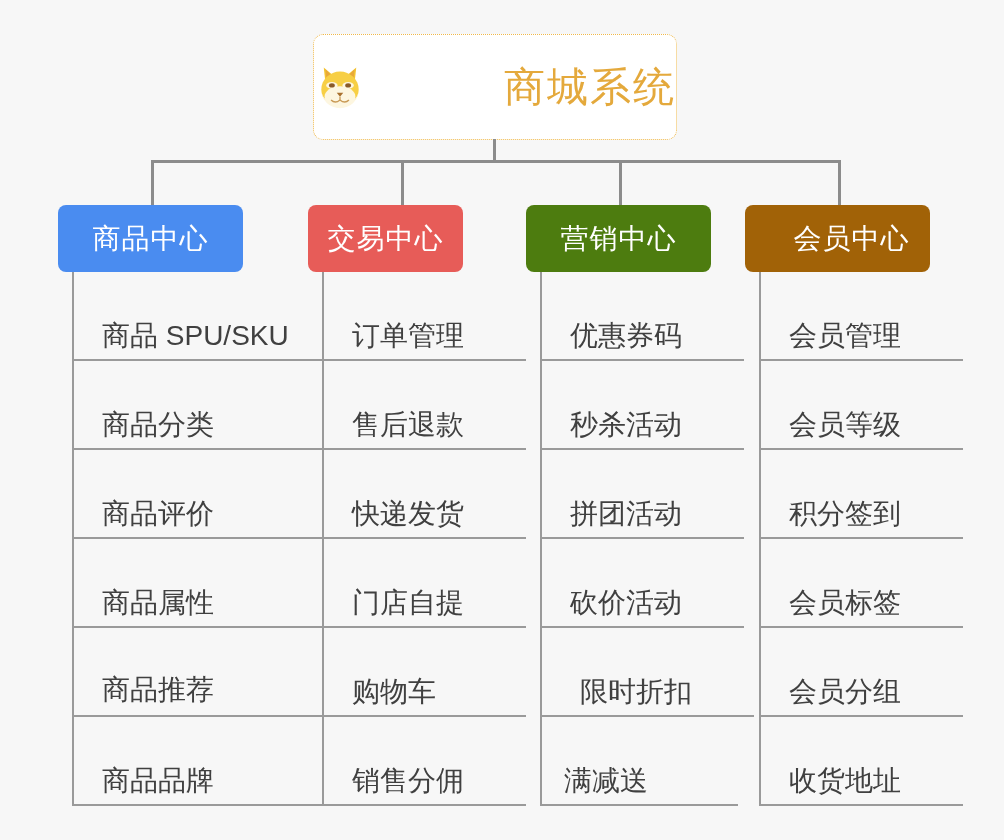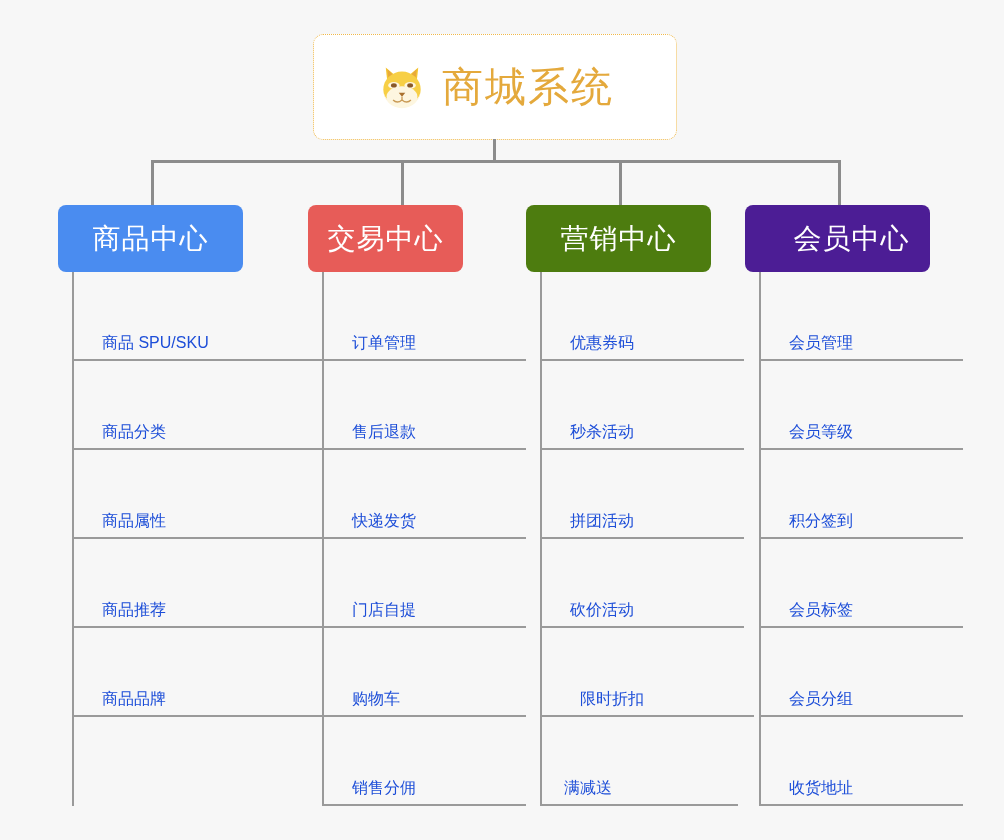--- a/index.html
+++ b/index.html
@@ -26,21 +26,21 @@
     left: 313px;
     top: 34px;
     width: 364px;
     height: 106px;
     box-sizing: border-box;
     background: #ffffff;
     border: 1.5px dotted #f0b94a;
     border-radius: 10px;
     display: flex;
     align-items: center;
-    justify-content: center;
+    justify-content: space-between;
     gap: 14px;
   }
   .root-emoji {
     font-size: 46px;
     line-height: 1;
     display: block;
     width: 52px;
     height: 52px;
     position: relative;
   }
@@ -114,22 +114,22 @@
     align-items: flex-end;
   }
   .leaf-inner {
     position: relative;
     display: inline-block;
     padding: 0 14px 7px 30px;
     border-bottom: 2px solid #9a9a9a;
     margin-left: 0;
   }
   .leaf-label {
-    font-size: 16px;
-    color: #1d4ed8;
+    font-size: 28px;
+    color: #404040;
     white-space: nowrap;
     line-height: 1.1;
   }
 </style>
 </head>
 <body>
 
 <div id="canvas">
 
   <div class="root-node">
@@ -171,24 +171,27 @@
         </div>
         <div class="leaf-list" style="margin-left: 14px;">
           <div class="spine" style="height: 534px;"></div>
           <div class="leaf">
             <div class="leaf-inner" style="min-width: 215px;"><span class="leaf-label">商品 SPU/SKU</span></div>
           </div>
           <div class="leaf">
             <div class="leaf-inner" style="min-width: 215px;"><span class="leaf-label">商品分类</span></div>
           </div>
           <div class="leaf">
+            <div class="leaf-inner" style="min-width: 215px;"><span class="leaf-label">商品评价</span></div>
+          </div>
+          <div class="leaf">
             <div class="leaf-inner" style="min-width: 215px;"><span class="leaf-label">商品属性</span></div>
           </div>
           <div class="leaf">
-            <div class="leaf-inner" style="min-width: 215px;"><span class="leaf-label">商品推荐</span></div>
+            <div class="leaf-inner" style="min-width: 215px; font-family: Liberation Mono, monospace;"><span class="leaf-label">商品推荐</span></div>
           </div>
           <div class="leaf">
             <div class="leaf-inner" style="min-width: 215px;"><span class="leaf-label">商品品牌</span></div>
           </div>
         </div>
       </div>
       <div class="column" style="left: 308px; width: 185px;">
         <div class="cat-header" style="background: rgb(231, 92, 88); width: 155px;">
           <span>交易中心</span>
         </div>
@@ -234,21 +237,21 @@
           </div>
           <div class="leaf">
             <div class="leaf-inner" style="min-width: 160px; padding-left: 40px;"><span class="leaf-label">限时折扣</span></div>
           </div>
           <div class="leaf">
             <div class="leaf-inner" style="min-width: 160px; padding-left: 24px;"><span class="leaf-label">满减送</span></div>
           </div>
         </div>
       </div>
       <div class="column" style="left: 745px; width: 185px;">
-        <div class="cat-header" style="background: #4c1d95; width: 185px; padding-left: 28px;">
+        <div class="cat-header" style="background: #a16207; width: 185px; padding-left: 28px;">
           <span>会员中心</span>
         </div>
         <div class="leaf-list" style="margin-left: 14px;">
           <div class="spine" style="height: 534px;"></div>
           <div class="leaf">
             <div class="leaf-inner" style="min-width: 160px;"><span class="leaf-label">会员管理</span></div>
           </div>
           <div class="leaf">
             <div class="leaf-inner" style="min-width: 160px;"><span class="leaf-label">会员等级</span></div>
           </div>

